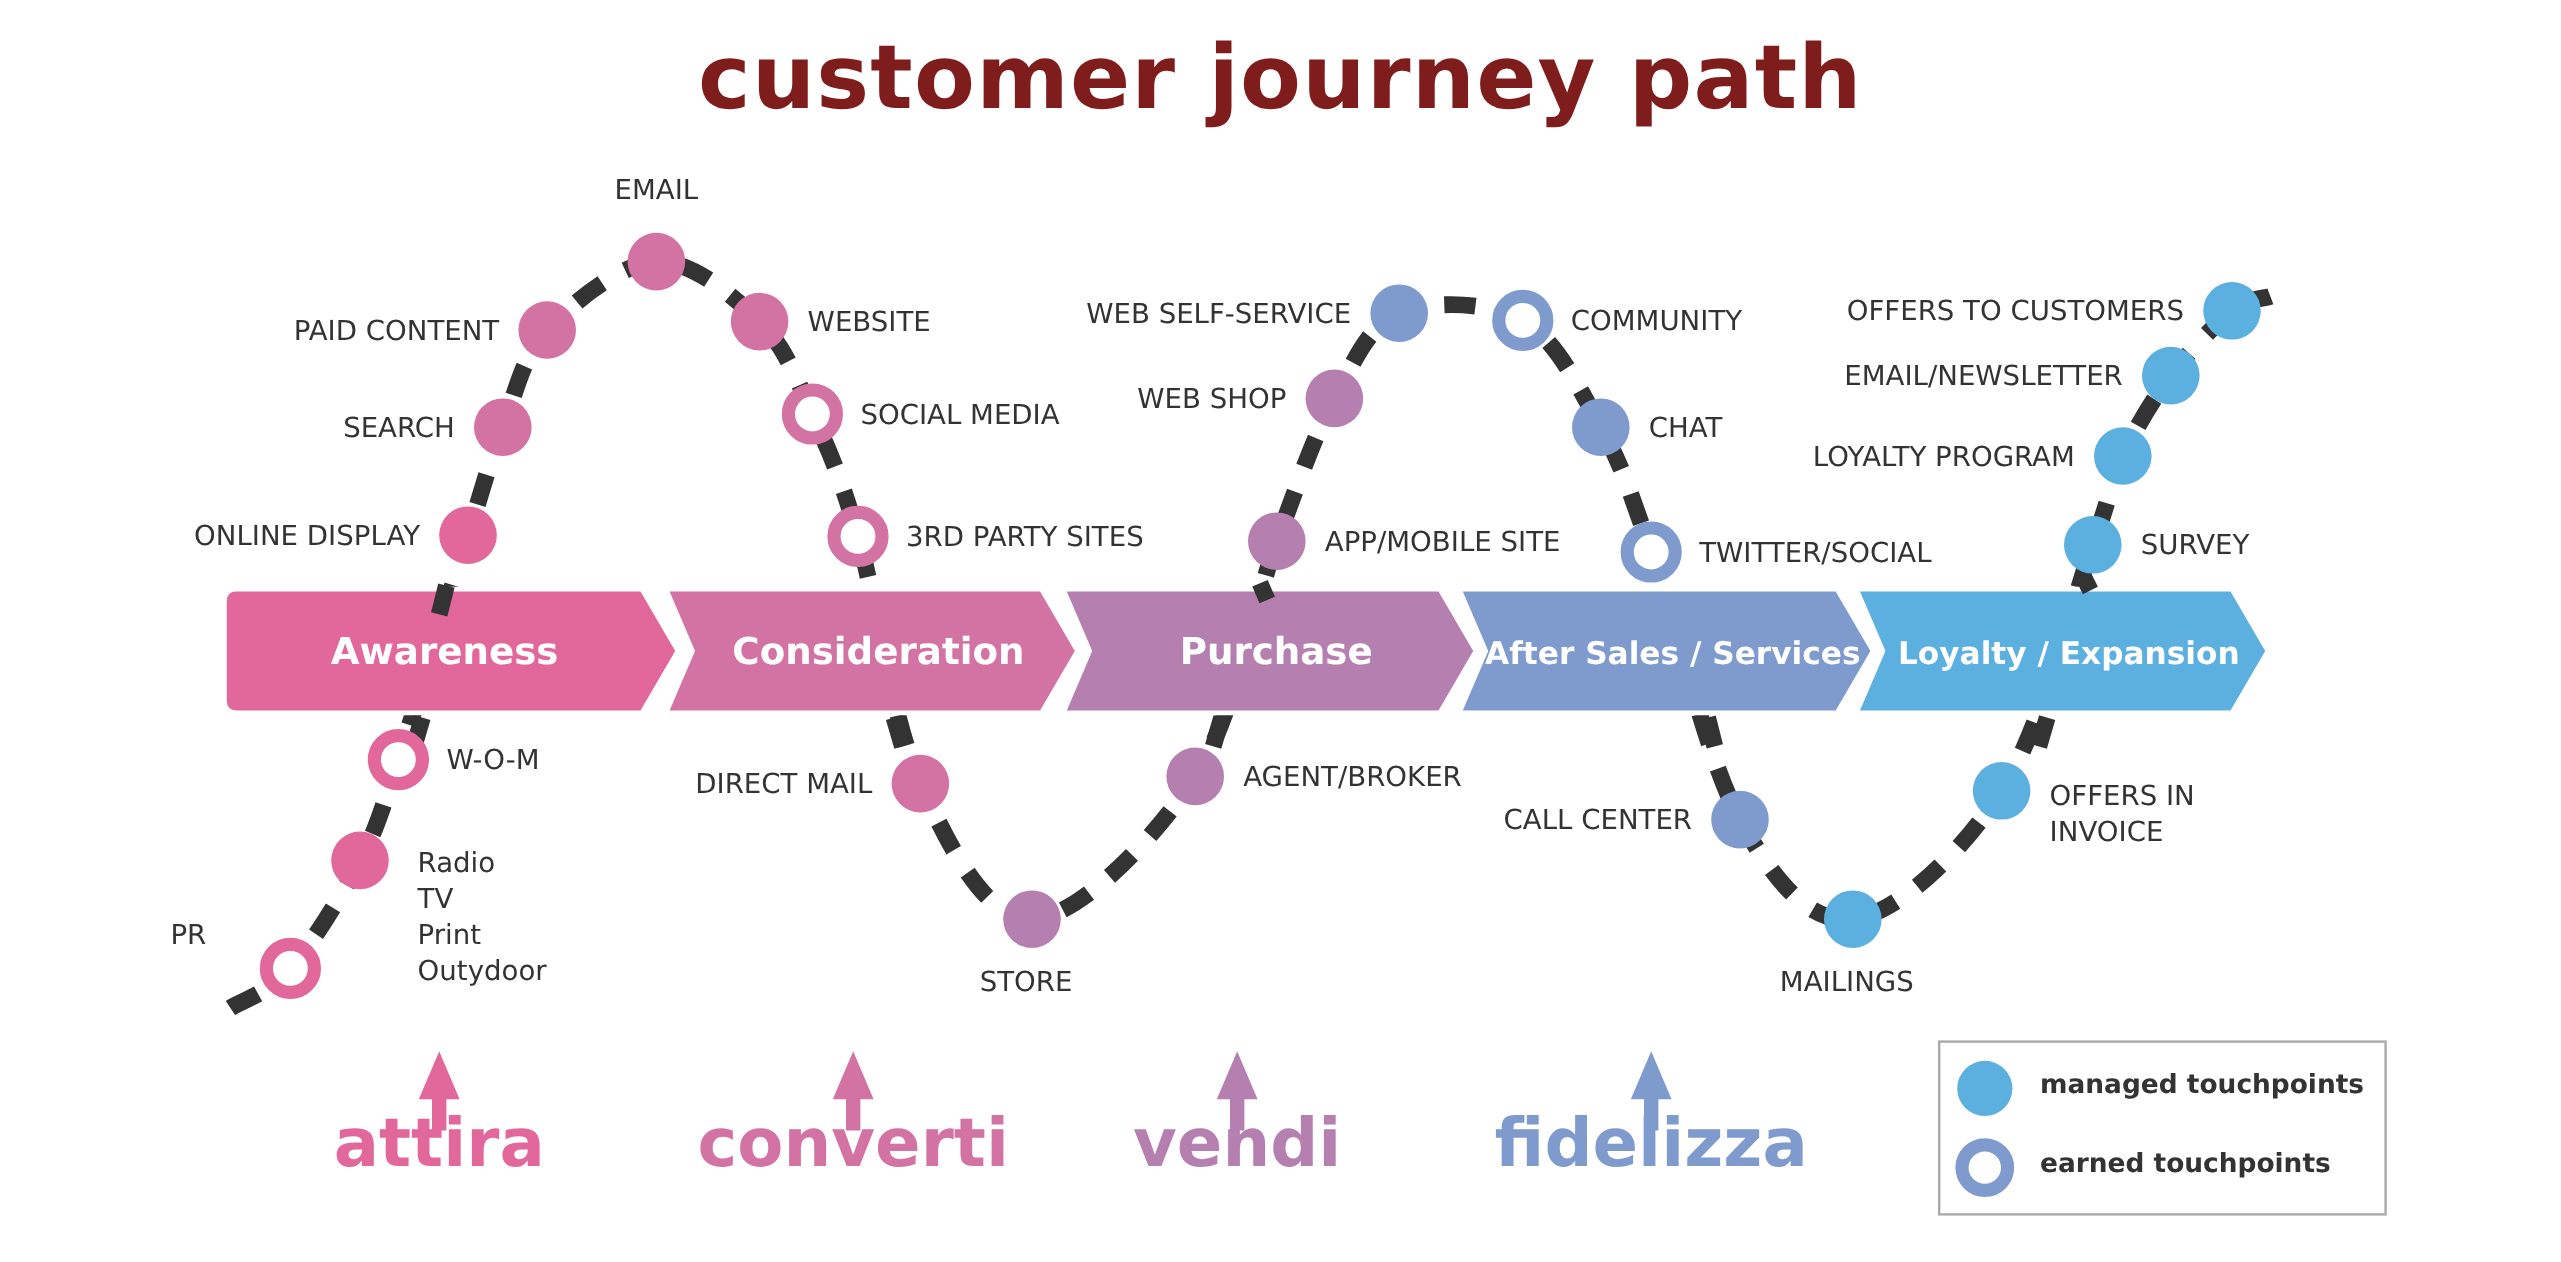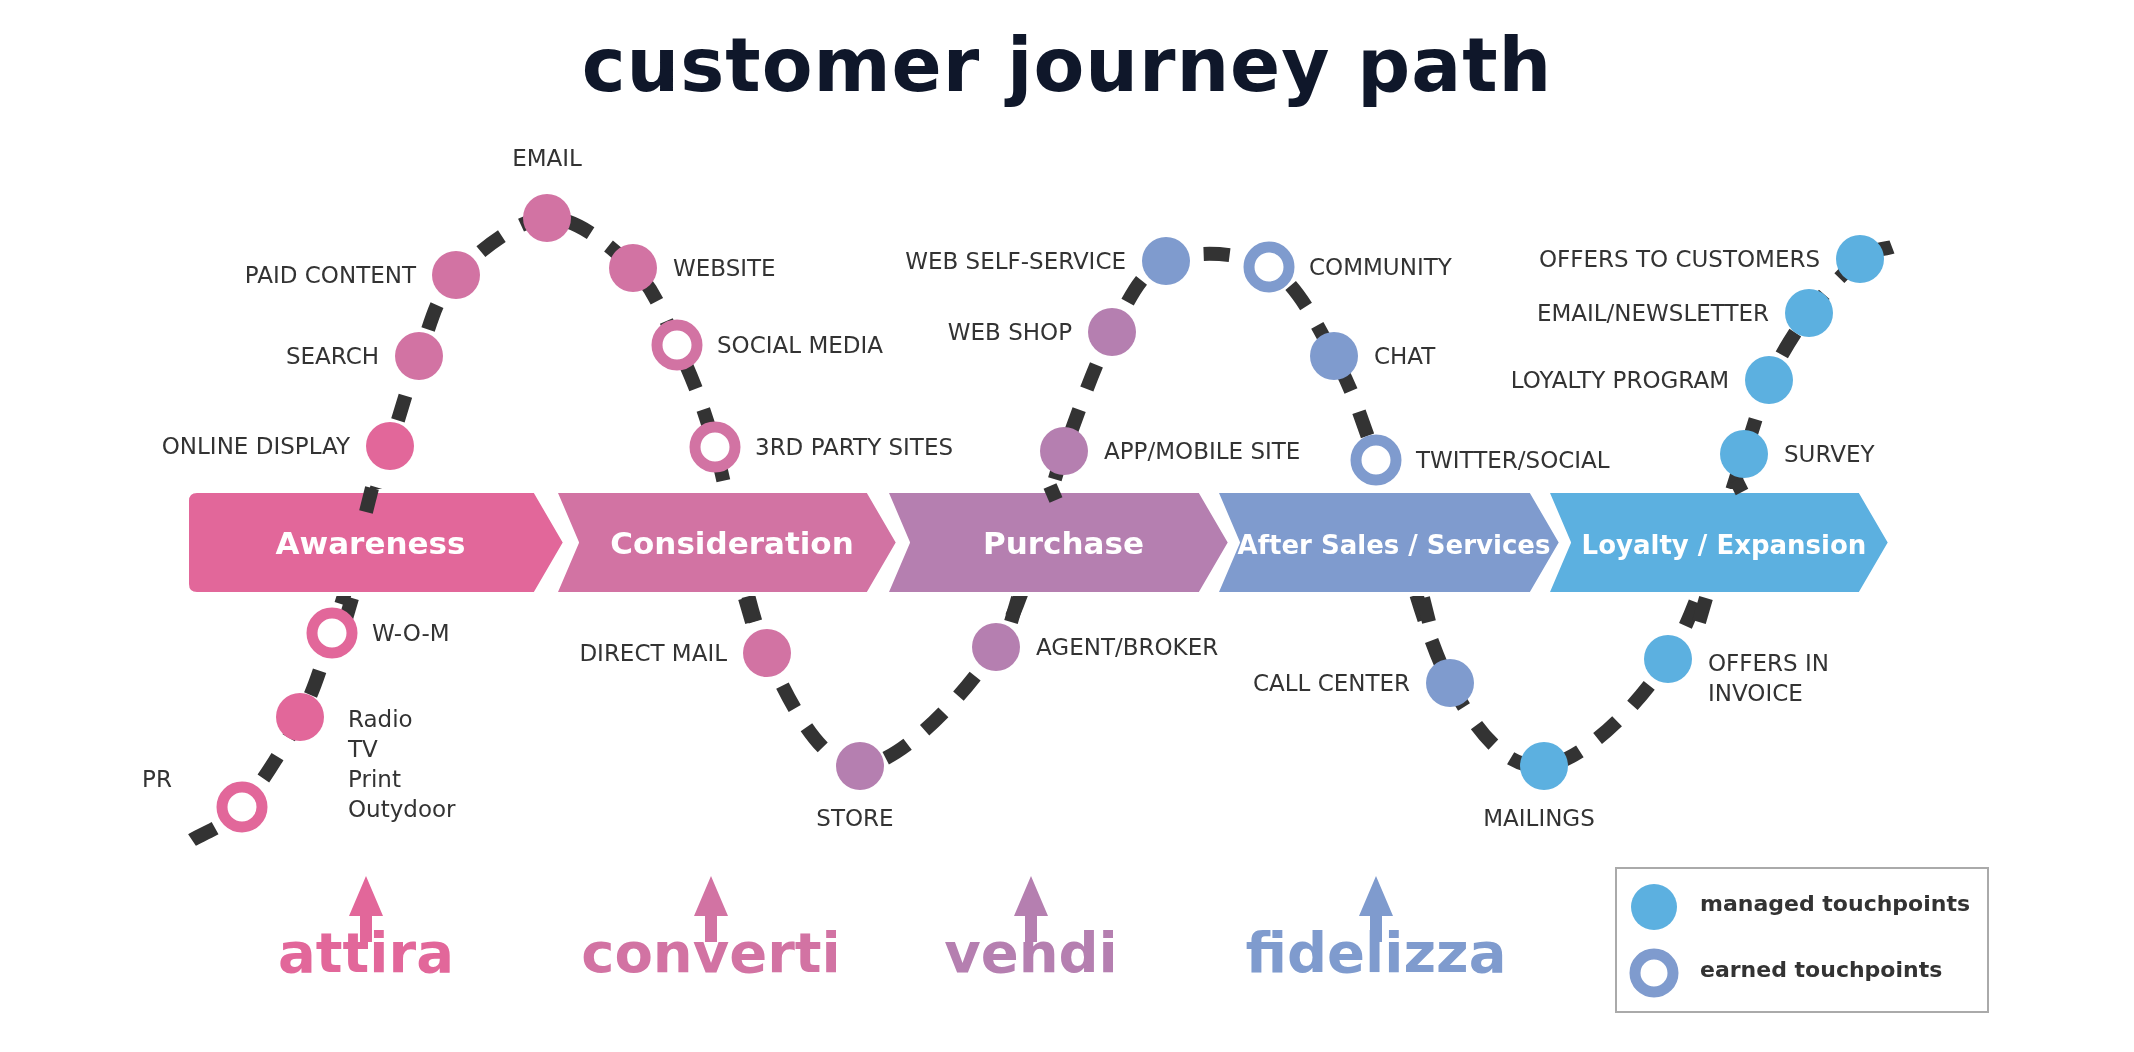--- a/index.html
+++ b/index.html
@@ -1,20 +1,20 @@
 <!DOCTYPE html>
 <html><head>
 <meta charset="utf-8">
 <style>
   html, body { margin:0; padding:0; background:#ffffff; }
   body { width:2134px; height:1052px; position:relative; overflow:hidden;
          font-family:"DejaVu Sans", sans-serif; color:#333333; }
   #title { position:absolute; left:0; top:22px; width:2134px; text-align:center;
            font-family:"DejaVu Sans", sans-serif; font-weight:bold; font-size:74px;
-           letter-spacing:1px; color:#0f172a; }
+           letter-spacing:1px; color:#7f1d1d; }
   #stage { position:absolute; left:0; top:0; width:2134px; height:1052px; }
   .lbl { font-family:"DejaVu Sans", sans-serif; font-size:23px; fill:#333333; }
   .stage-lbl { font-family:"DejaVu Sans", sans-serif; font-weight:bold; font-size:31px; fill:#ffffff; }
   .stage-lbl.small { font-size:26px; }
   .verb { font-family:"DejaVu Sans", sans-serif; font-weight:bold; font-size:56px; }
   .legend-txt { font-family:"DejaVu Sans", sans-serif; font-weight:bold; font-size:22px; fill:#333333; }
 </style>
 </head>
 <body>
 

